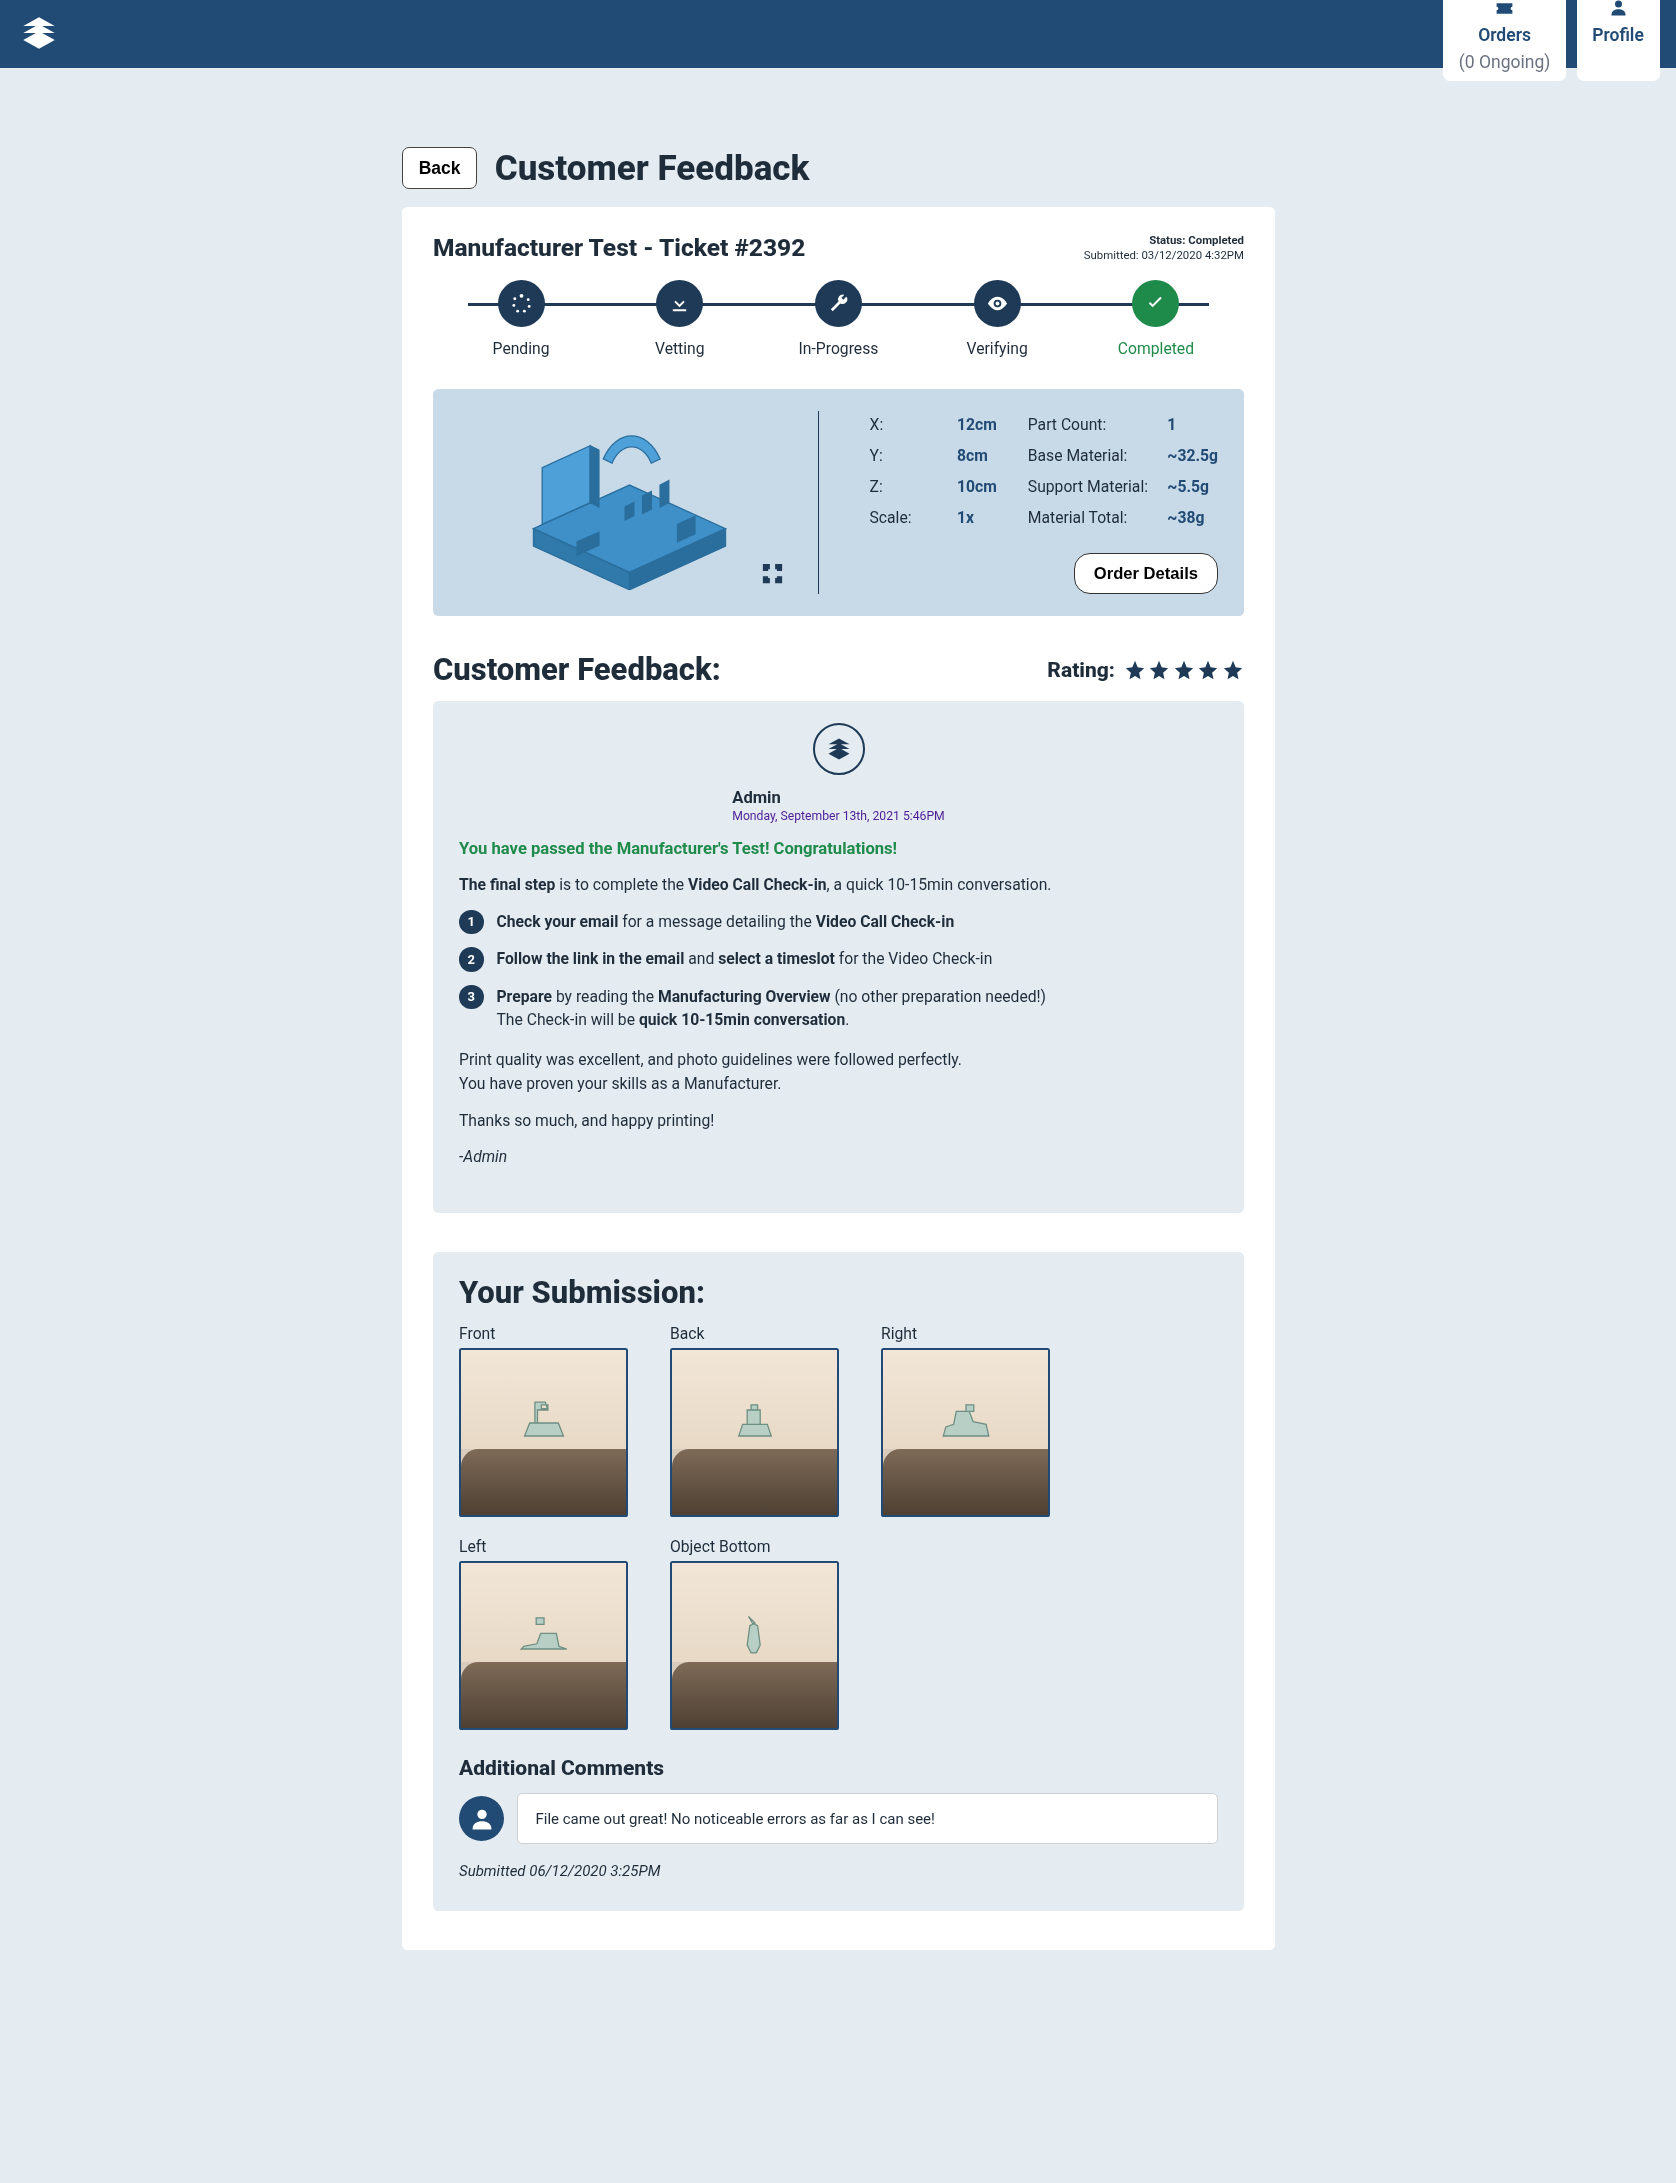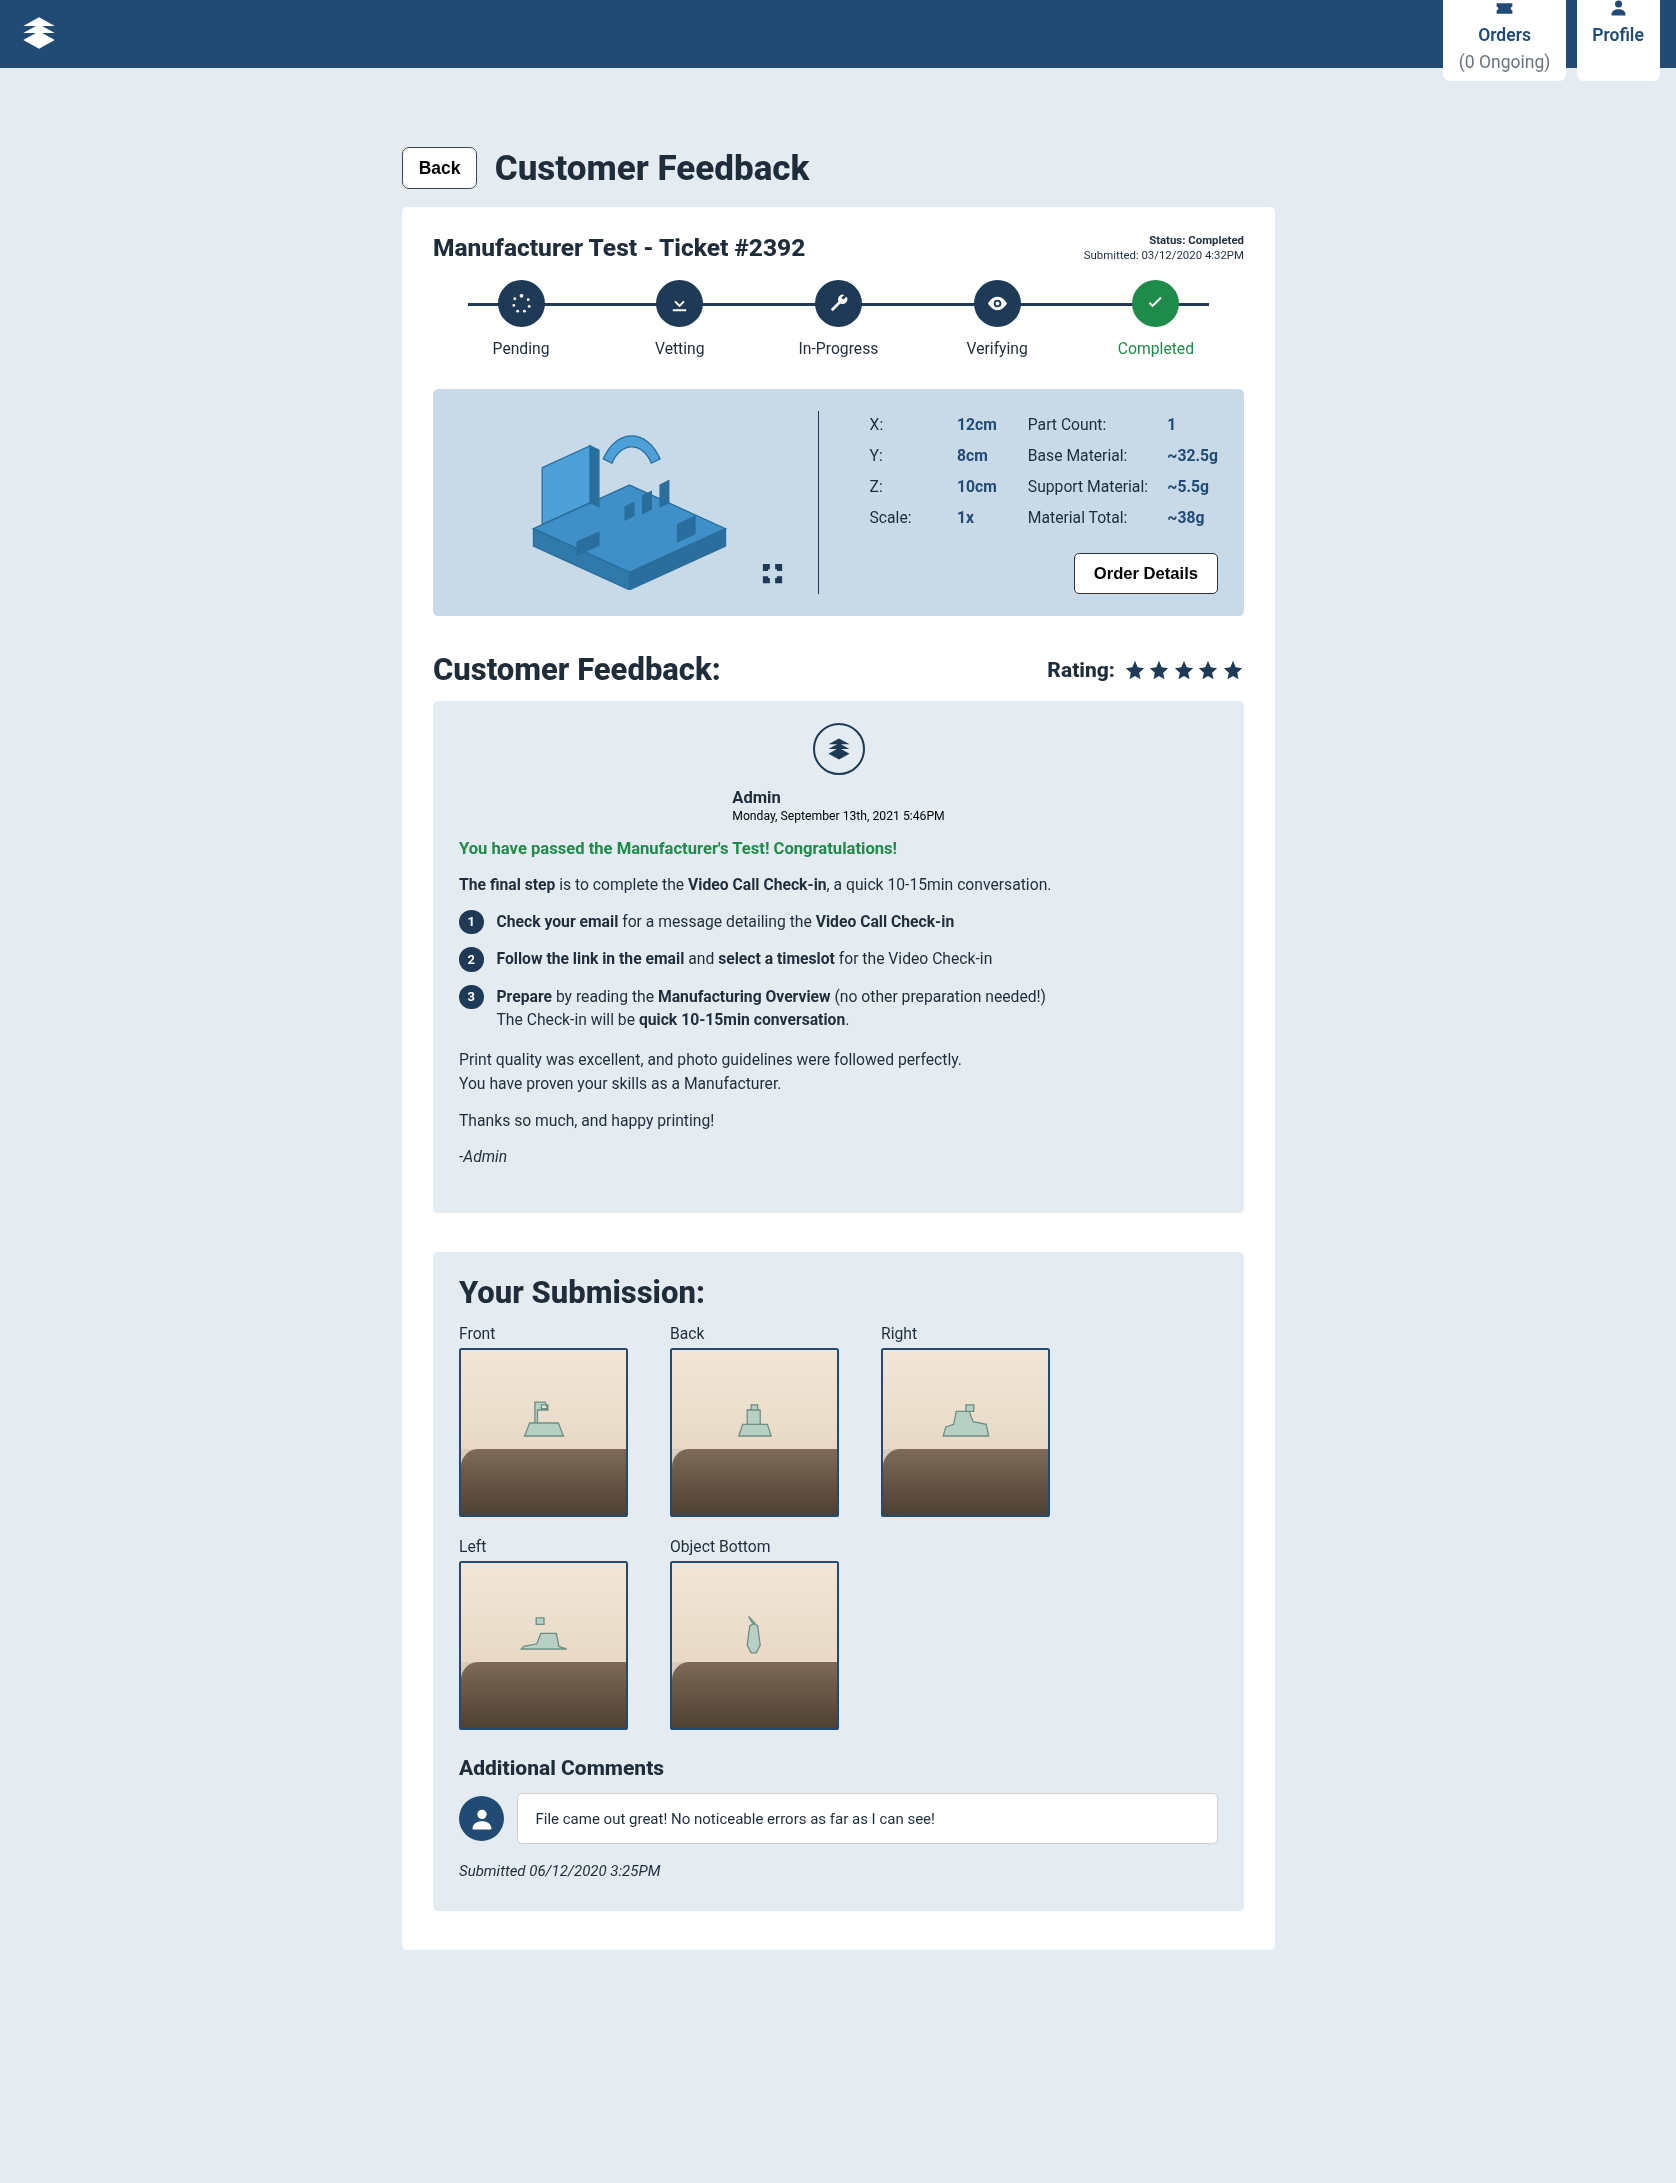--- a/index.html
+++ b/index.html
@@ -91,21 +91,21 @@
 .vline { width: 1.3px; background: #1e3a56; margin: 0 17.5px; }
 .spec-grid { flex: 1; display: flex; gap: 31px; padding-top: 3.5px; }
 .spec-col { display: flex; flex-direction: column; gap: 12.2px; font-size: 15.7px; }
 .spec-col .row { display: flex; gap: 17.5px; }
 .spec-col .lab { width: 70px; }
 .spec-col.c2 .lab { width: 122px; }
 .spec-col .val { font-weight: 700; color: #214b74; }
 .order-details-btn {
   margin-top: 26px;
   border: 1.3px solid #333;
-  border-radius: 5px;
+  border-radius: 16px;
   background: #fff;
   padding: 9.6px 19px;
   font-size: 16.6px;
   font-weight: 600;
   width: fit-content;
   align-self: flex-end;
 }
 .spec-right { display: flex; flex-direction: column; align-items: flex-end; flex: 1; }
 
 .feedback-head { display: flex; justify-content: space-between; align-items: center; margin: 35px 0 13px; }
@@ -116,21 +116,21 @@
 
 .feedback-box, .submission-box {
   background: #e4ecf2;
   border-radius: 5.2px;
   padding: 22px 26px 31px;
 }
 .fb-header { display: flex; align-items: center; gap: 13px; margin-bottom: 15.7px; flex-direction: column; }
 .fb-avatar { width: 52px; height: 52px; border: 2.2px solid #1e3a56; border-radius: 50%; display: flex; align-items: center; justify-content: center; }
 .fb-avatar svg { width: 28px; height: 28px; fill: #1e3a56; }
 .fb-who .name { font-size: 16.6px; font-weight: 700; }
-.fb-who .dt { font-size: 12.2px; color: #000000; margin-top: 1.7px; }
+.fb-who .dt { font-size: 12.2px; color: #4c1d95; margin-top: 1.7px; }
 
 .pass-msg { color: #1f8b4a; font-weight: 700; font-size: 16.6px; margin-bottom: 15.7px; }
 .fb-body { font-size: 15.7px; line-height: 1.55; }
 .fb-body p { margin-bottom: 12.2px; }
 .fb-body b { font-weight: 700; }
 .steps-list { margin: 7px 0 15.7px; }
 .step-item { display: flex; gap: 13px; margin-bottom: 13px; align-items: flex-start; }
 .step-num {
   width: 24.5px; height: 24.5px; border-radius: 50%; background: #1e3a56; color: #fff;
   display: flex; align-items: center; justify-content: center; font-weight: 700; font-size: 13px;

